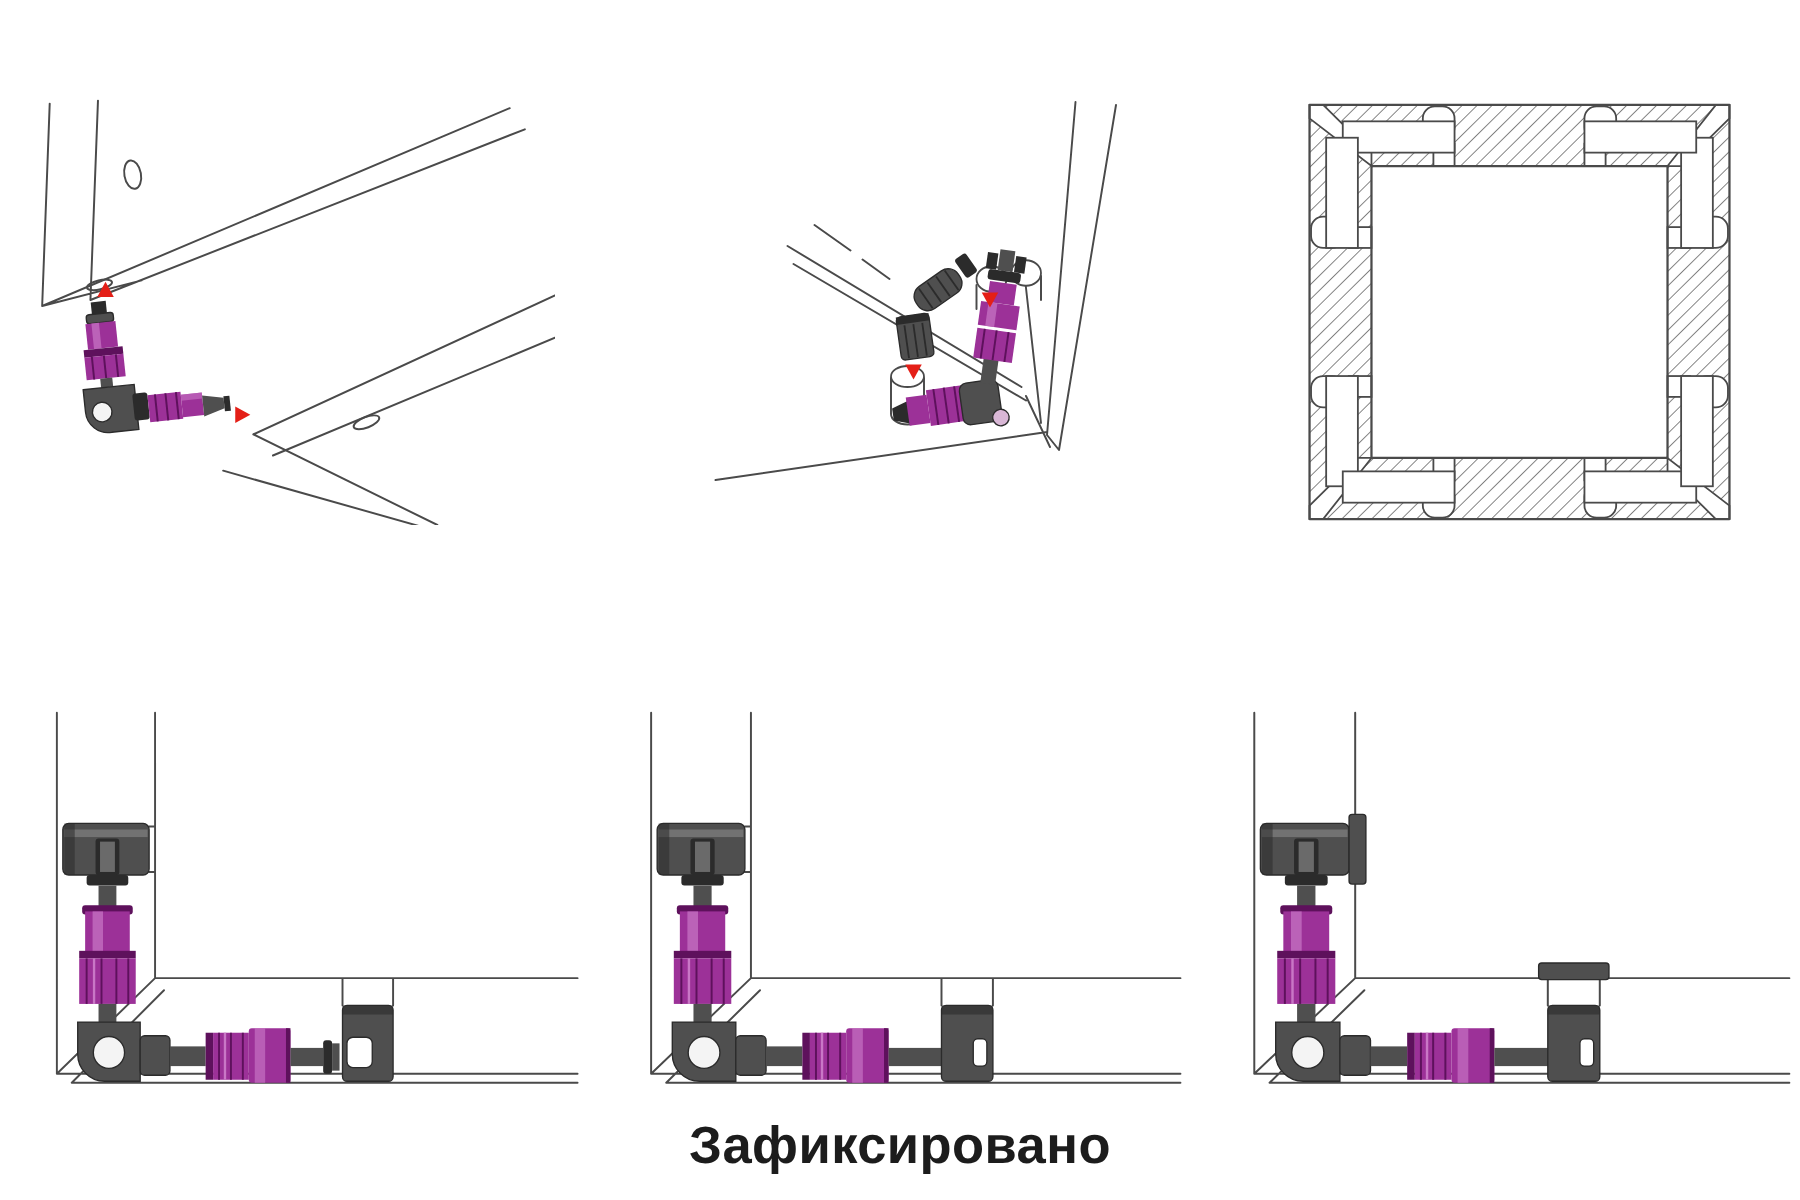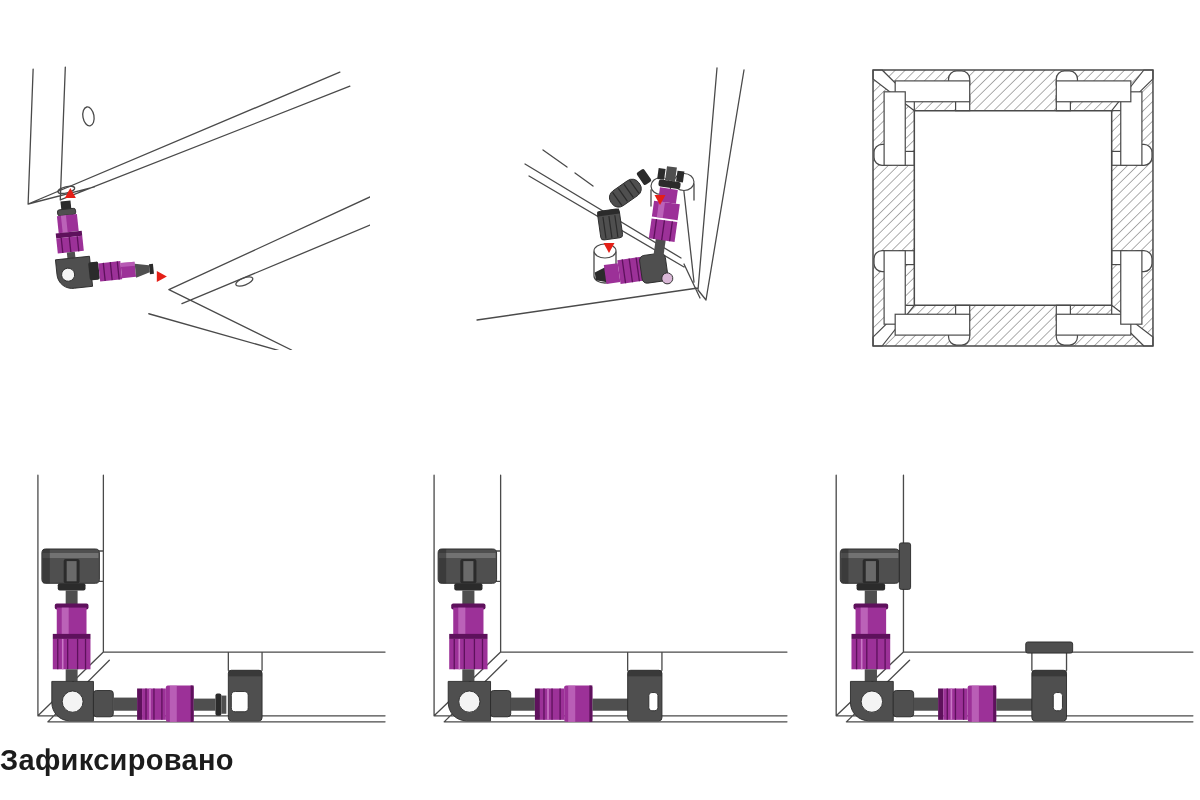--- a/index.html
+++ b/index.html
@@ -6,22 +6,22 @@
     --bg:#ffffff; --ink:#1c1c1c; --line:#4a4a4a;
     --accent:#9c3198; --accent_light:#c977c6; --accent_dark:#5e115c; --accent_pale:#d9b7d6;
     --metal:#4f4f4f; --metal_light:#8f8f8f; --metal_dark:#2b2b2b;
     --arrow:#e41f17; --cam:#f4f4f4;
   }
   html,body{margin:0;padding:0;background:#eee;}
   .page{position:relative;width:1200px;height:800px;background:var(--bg);overflow:hidden;
         font-family:"Liberation Sans", sans-serif;}
   .panel{position:absolute;}
   .panel svg{width:100%;height:100%;display:block;}
-  .caption{position:absolute;left:0;top:744px;width:1200px;text-align:left;
-           font-size:29px;font-weight:600;letter-spacing:.3px;color:var(--ink);}
+  .caption{position:absolute;left:0;top:744px;width:1200px;text-align:center;
+           font-size:35px;font-weight:600;letter-spacing:.3px;color:var(--ink);}
   
   .fill-accent{fill:var(--accent)} .fill-accent-l{fill:var(--accent_light)}
   .fill-accent-d{fill:var(--accent_dark)} .fill-accent-p{fill:var(--accent_pale)}
   .fill-metal{fill:var(--metal)} .fill-metal-l{fill:var(--metal_light)} .fill-metal-d{fill:var(--metal_dark)}
   .fill-cam{fill:var(--cam)} .fill-white{fill:#fff} .fill-arrow{fill:var(--arrow)}
   .outl{stroke:var(--metal_dark);stroke-width:.9}
   .ln{fill:none;stroke:var(--line);stroke-width:1.3;stroke-linecap:round;stroke-linejoin:round}
   .lnw{stroke:var(--line);stroke-width:1.2;fill:#fff}
   .kn{stroke:var(--accent_dark);stroke-width:1.3}
   .knl{stroke:var(--accent_light);stroke-width:1.6}

